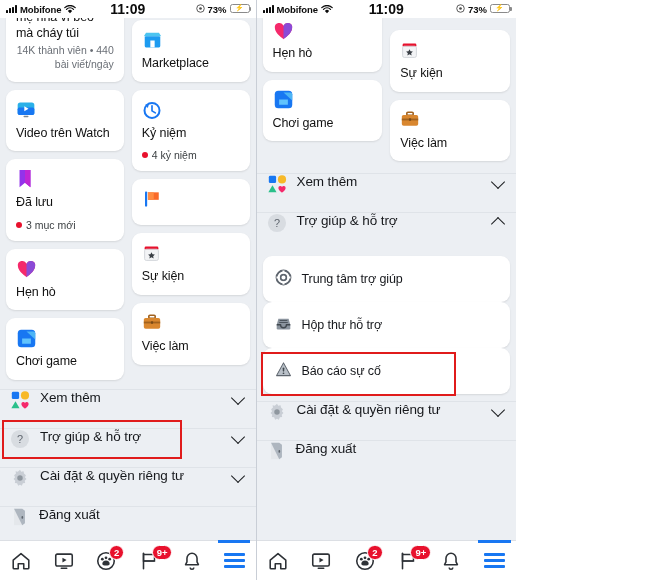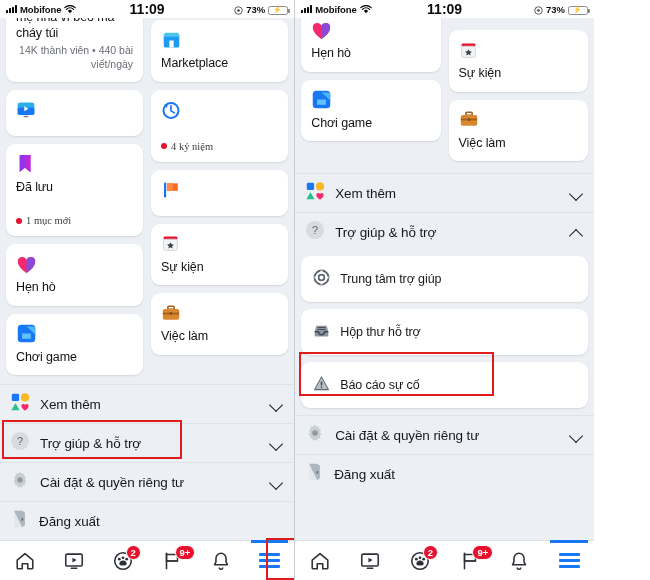--- a/index.html
+++ b/index.html
@@ -2,21 +2,21 @@
 <html><head>
 <meta charset="utf-8">
 <style>
   * { box-sizing: border-box; margin: 0; padding: 0; }
   html, body {
     width: 650px; height: 580px;
     font-family: "Liberation Sans", sans-serif;
     background: #ffffff;
     overflow: hidden;
   }
-  .screens { display: flex; width: 594px; height: 580px; }
+  .screens { display: flex; width: 516px; height: 580px; }
   .phone {
     width: 322px; height: 580px;
     background: #eceff3;
     position: relative;
     display: flex; flex-direction: column;
     overflow: hidden;
   }
   .phone.right { width: 328px; border-left: 1px solid #c9ced6; }
 
   
@@ -24,21 +24,21 @@
     height: 18px; flex: 0 0 18px;
     background: #ffffff;
     display: flex; align-items: center;
     padding: 0 6px;
     font-size: 10px; font-weight: bold; color: #0b0b0b;
     position: relative; z-index: 40;
   }
   .sb-left { display: flex; align-items: center; gap: 3px; }
   .sb-carrier { font-size: 9.5px; letter-spacing: -0.1px; }
   .sb-time { position: absolute; left: 0; right: 0; text-align: center; font-size: 14px; }
-  .sb-right { margin-left: auto; display: flex; align-items: flex-end; gap: 3px; font-size: 9.5px; }
+  .sb-right { margin-left: auto; display: flex; align-items: flex-start; gap: 3px; font-size: 9.5px; }
   .bars { display: flex; align-items: flex-end; gap: 1px; height: 8px; }
   .bars i { display: block; width: 2px; background: #0b0b0b; border-radius: .5px; }
   .bars i:nth-child(1){height:3px}.bars i:nth-child(2){height:5px}
   .bars i:nth-child(3){height:6.5px}.bars i:nth-child(4){height:8px}
   .batt {
     width: 20px; height: 9px; border: 1px solid #8a8a8a; border-radius: 2.5px;
     position: relative; padding: 1px; background: #fff;
   }
   .batt::after { content:""; position:absolute; right:-2.5px; top:2.5px; width:1.5px;height:4px;
     background:#8a8a8a; border-radius:0 1px 1px 0; }
@@ -54,43 +54,43 @@
 
   .card {
     background: #ffffff;
     border-radius: 9px;
     padding: 9px 10px 10px 10px;
     box-shadow: 0 1px 2px rgba(0,0,0,.10);
   }
   .card .ic { margin-bottom: 5px; height: 22px; display:flex; align-items:center; }
   .card .t { font-size: 12.5px; color: #111; letter-spacing: -0.1px; line-height: 1.25; }
   .card .sub { font-size: 10.5px; color: #6a6f76; margin-top: 3px; line-height: 1.3; text-align: right; }
-  .card .badge { font-size: 10.5px; color: #3c4043; margin-top: 20px; display:flex; align-items:center; gap:4px;font-family:Liberation Serif, serif; }
+  .card .badge { font-size: 10.5px; color: #3c4043; margin-top: 8px; display:flex; align-items:center; gap:4px; }
   .dot { width: 6px; height: 6px; border-radius: 50%; background: #e8112d; flex: 0 0 auto; }
 
   
   .srow {
-    display: flex; align-items: center; gap: 10px;
+    display: flex; gap: 10px;
     height: 39px; padding: 0 10px;
     border-top: 1px solid #dfe3e8;
     background: #eceff3;
     position: relative;
   }
   .srow .lbl { font-size: 13.5px; color: #16181c; letter-spacing: -0.1px; }
   .chev { margin-left: auto; width: 14px; height: 14px; position: relative; }
   .chev::before {
     content:""; position:absolute; left:1px; top:3px;
     width: 9px; height: 9px;
     border-right: 1.8px solid #1c1e21; border-bottom: 1.8px solid #1c1e21;
     transform: rotate(45deg);
   }
   .chev.up::before { transform: rotate(-135deg); top: 6px; }
 
   
-  .sublist { padding: 5px 6px 3px 6px; display: flex; flex-direction: column; gap: 7px; }
+  .sublist { padding: 5px 6px 3px 6px; display: flex; flex-direction: column; }
   .subitem {
     background: #fff; border-radius: 9px; height: 46px;
     display: flex; align-items: center; gap: 10px; padding: 0 12px;
     box-shadow: 0 1px 2px rgba(0,0,0,.10);
   }
   .subitem .lbl { font-size: 12.5px; color: #16181c; letter-spacing: -0.1px; }
 
   
   .nav {
     flex: 0 0 40px; height: 40px; background: #ffffff;
@@ -173,33 +173,34 @@
 
             <div class="card">
               <div class="ic">
                 <svg width="20" height="20" viewBox="0 0 24 24">
                   <rect x="2" y="3" width="20" height="15" rx="3" fill="#2ab0e8"></rect>
                   <rect x="2" y="9" width="20" height="9" rx="2" fill="#1877f2"></rect>
                   <path d="M10 7.5l5 3-5 3z" fill="#fff"></path>
                   <rect x="9" y="19" width="6" height="1.6" rx=".8" fill="#7b8794"></rect>
                 </svg>
               </div>
+              <div class="t">Video trên Watch</div>
             </div>
 
             <div class="card">
               <div class="ic">
                 <svg width="18" height="20" viewBox="0 0 18 22">
                   <path d="M3 1h12v19l-6-5-6 5z" fill="#9333ea"></path>
                   <path d="M9 1h6v19l-6-5z" fill="#c026d3"></path>
                 </svg>
               </div>
               <div class="t">Đã lưu</div>
               <div class="badge">
                 <span class="dot"></span>
-                <span>1 mục mới</span>
+                <span>3 mục mới</span>
               </div>
             </div>
 
             <div class="card">
               <div class="ic">
                 <svg width="21" height="19" viewBox="0 0 24 22">
                   <path d="M12 21S2 14.5 2 8.2A5.2 5.2 0 0 1 12 5.6 5.2 5.2 0 0 1 22 8.2C22 14.5 12 21 12 21z" fill="#f5296b"></path>
                   <path d="M12 21s10-6.5 10-12.8A5.2 5.2 0 0 0 12 5.6z" fill="#8b4ad6"></path>
                 </svg>
               </div>
@@ -232,20 +233,21 @@
             </div>
 
             <div class="card">
               <div class="ic">
                 <svg width="20" height="20" viewBox="0 0 24 24">
                   <circle cx="12" cy="12.5" r="9" fill="none" stroke="#1877f2" stroke-width="2.4"></circle>
                   <path d="M12 7v6l4 2.5" stroke="#1877f2" stroke-width="2" fill="none" stroke-linecap="round"></path>
                   <path d="M4 5l4 1-1 4z" fill="#1877f2"></path>
                 </svg>
               </div>
+              <div class="t">Kỷ niệm</div>
               <div class="badge">
                 <span class="dot"></span>
                 <span>4 kỷ niệm</span>
               </div>
             </div>
 
             <div class="card">
               <div class="ic">
                 <svg width="21" height="20" viewBox="0 0 24 24">
                   <rect x="3" y="3" width="2.6" height="18" rx="1" fill="#1877f2"></rect>

